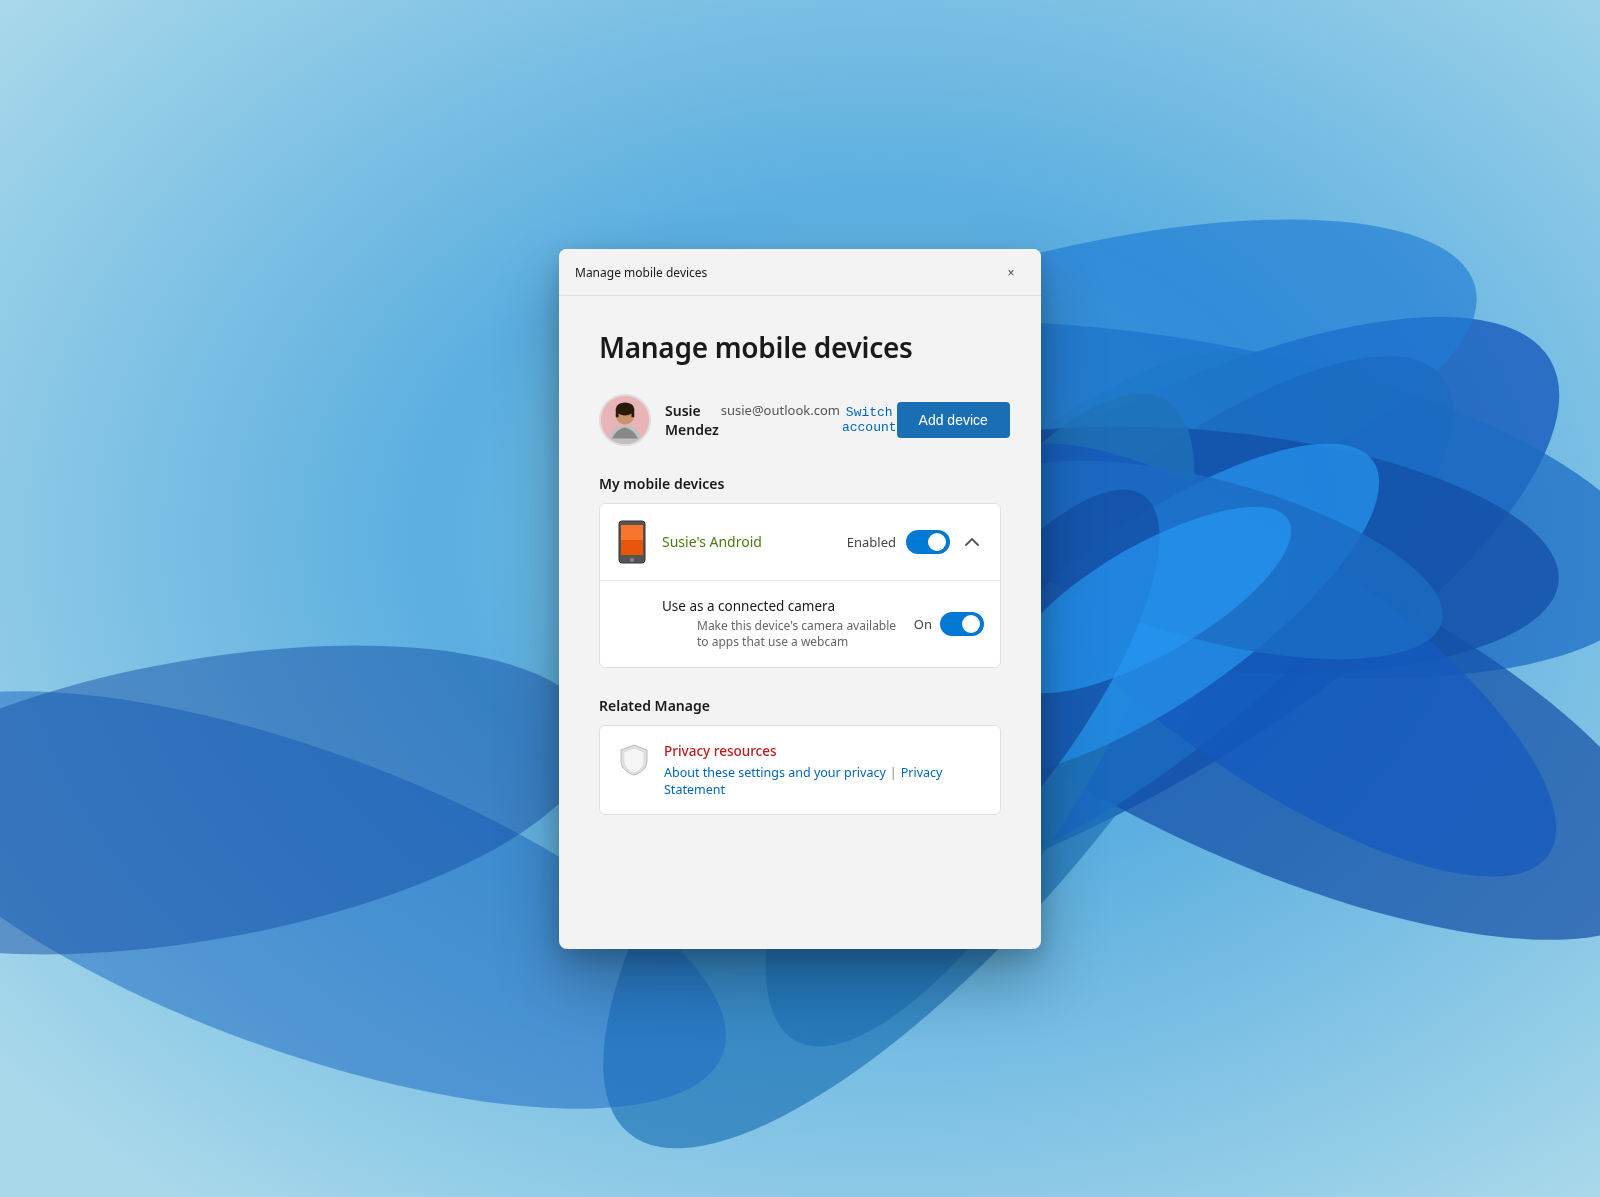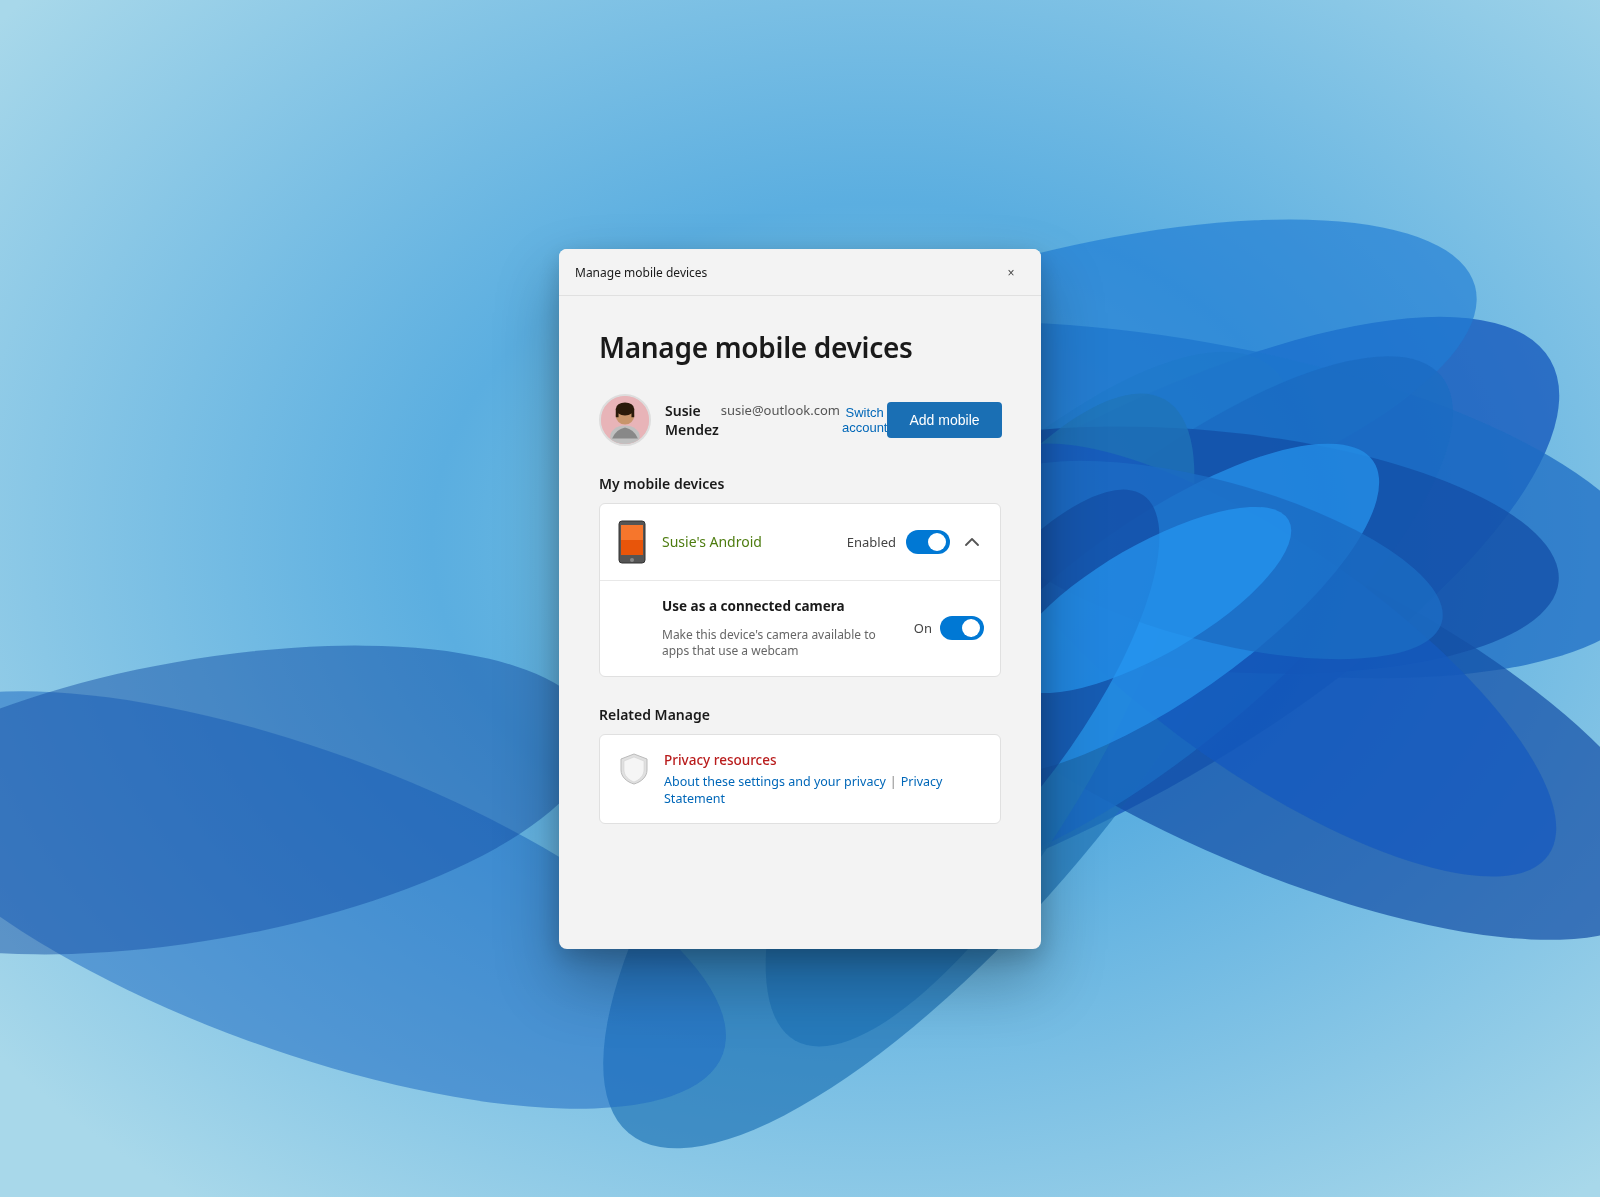--- a/index.html
+++ b/index.html
@@ -125,20 +125,21 @@
     }
 
     .account-switch {
       font-size: 13px;
       color: #0067b8;
       text-decoration: none;
       cursor: pointer;
       background: none;
       border: none;
       padding: 0;
+      font-family: Liberation Mono, monospace;
     }
 
     .add-device-btn {
       background: #1a6fb4;
       color: white;
       border: none;
       border-radius: 4px;
       padding: 10px 22px;
       font-size: 14px;
       font-weight: 500;
@@ -251,28 +252,29 @@
       gap: 10px;
     }
 
     .sub-info {
       flex: 1;
     }
 
     .sub-title {
       font-size: 13.5px;
       color: #1a1a1a;
-      font-weight: 700;
-      margin-bottom: 12px;
+      font-weight: 400;
+      margin-bottom: 3px;
     }
 
     .sub-desc {
       font-size: 12px;
       color: #666;
       line-height: 1.4;
+      margin-left: 35px;
     }
 
     .sub-status-area {
       display: flex;
       align-items: center;
       gap: 8px;
     }
 
     .sub-status-label {
       font-size: 13px;
@@ -396,21 +398,21 @@
 
             <path d="M12 46 Q16 36 26 34 Q36 36 40 46 Z" fill="#888"></path>
           </svg>
         </div>
         <div class="account-details">
           <span class="account-name">Susie Mendez</span>
           <span class="account-email">susie@outlook.com</span>
           <button class="account-switch">Switch account</button>
         </div>
       </div>
-      <button class="add-device-btn">Add mobile</button>
+      <button class="add-device-btn">Add device</button>
     </div>
 
     <div class="section-label">My mobile devices</div>
 
     <div class="device-card">
 
       <div class="device-row">
         <div class="device-icon">
 
           <svg width="28" height="44" viewBox="0 0 28 44" xmlns="http://www.w3.org/2000/svg">

